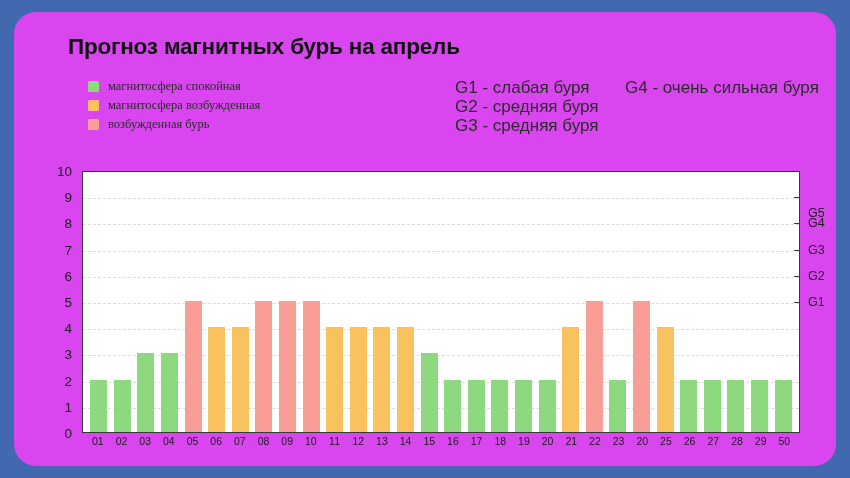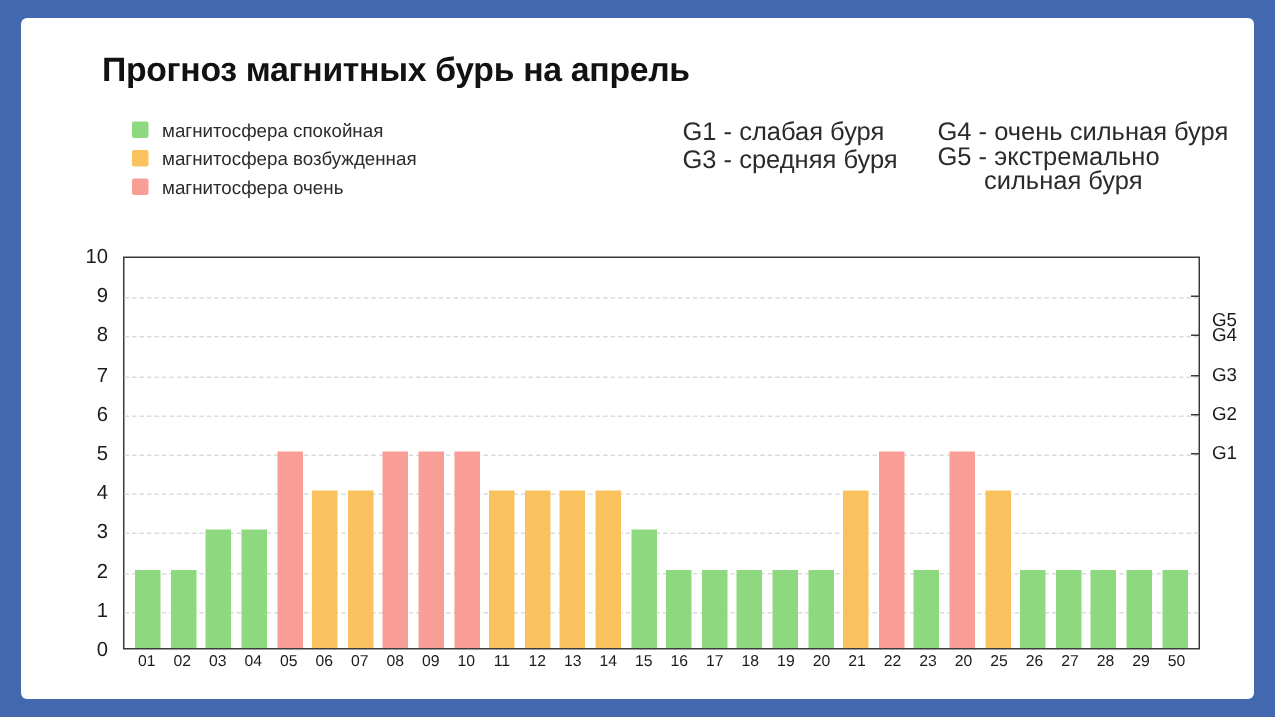--- a/index.html
+++ b/index.html
@@ -9,37 +9,38 @@
   }
   body {
     background: #4269b0;
     overflow: hidden;
     position: relative;
   }
   #card {
     position: absolute;
     left: 14px; top: 12px;
     width: 822px; height: 454px;
-    background: #ffffff;
-    border-radius: 4px;
+    background: #d946ef;
+    border-radius: 22px;
   }
   #title {
     position: absolute;
     left: 54px; top: 22px;
     font-size: 22.5px;
     font-weight: bold;
     color: #121212;
     letter-spacing: -0.2px;
   }
 
   
   #legend {
     position: absolute;
     left: 74px; top: 66px;
     width: 300px;
+    font-family: Liberation Serif, serif;
   }
   .legend-row {
     display: flex;
     align-items: center;
     height: 17px;
     margin-bottom: 2px;
   }
   .swatch {
     width: 11px; height: 11px;
     border-radius: 1.5px;
@@ -161,35 +162,32 @@
       <div class="legend-row">
         <span class="swatch" style="background: rgb(142, 217, 127);"></span>
         <span class="legend-label">магнитосфера спокойная</span>
       </div>
       <div class="legend-row">
         <span class="swatch" style="background: rgb(250, 194, 94);"></span>
         <span class="legend-label">магнитосфера возбужденная</span>
       </div>
       <div class="legend-row">
         <span class="swatch" style="background: rgb(248, 158, 150);"></span>
-        <span class="legend-label">магнитосфера очень</span>
+        <span class="legend-label">возбужденная бурь</span>
       </div>
     </div>
 
   <div id="gscale">
     <div class="gcol">
       <div class="grow">G1 - слабая буря</div>
+      <div class="grow">G2 - средняя буря</div>
       <div class="grow">G3 - средняя буря</div>
     </div>
     <div class="gcol">
       <div class="grow">G4 - очень сильная буря</div>
-      <div class="grow wrapped">
-        <span>G5 - экстремально</span>
-        <span class="cont">сильная буря</span>
-      </div>
     </div>
   </div>
 
   <div id="chart">
     <div id="yaxis">
         <div class="ytick" style="top: 273px;">0</div>
         <div class="ytick" style="top: 246.8px;">1</div>
         <div class="ytickmark" style="top: 246.8px; left: 40px;"></div>
         <div class="ytick" style="top: 220.6px;">2</div>
         <div class="ytickmark" style="top: 220.6px; left: 40px;"></div>

